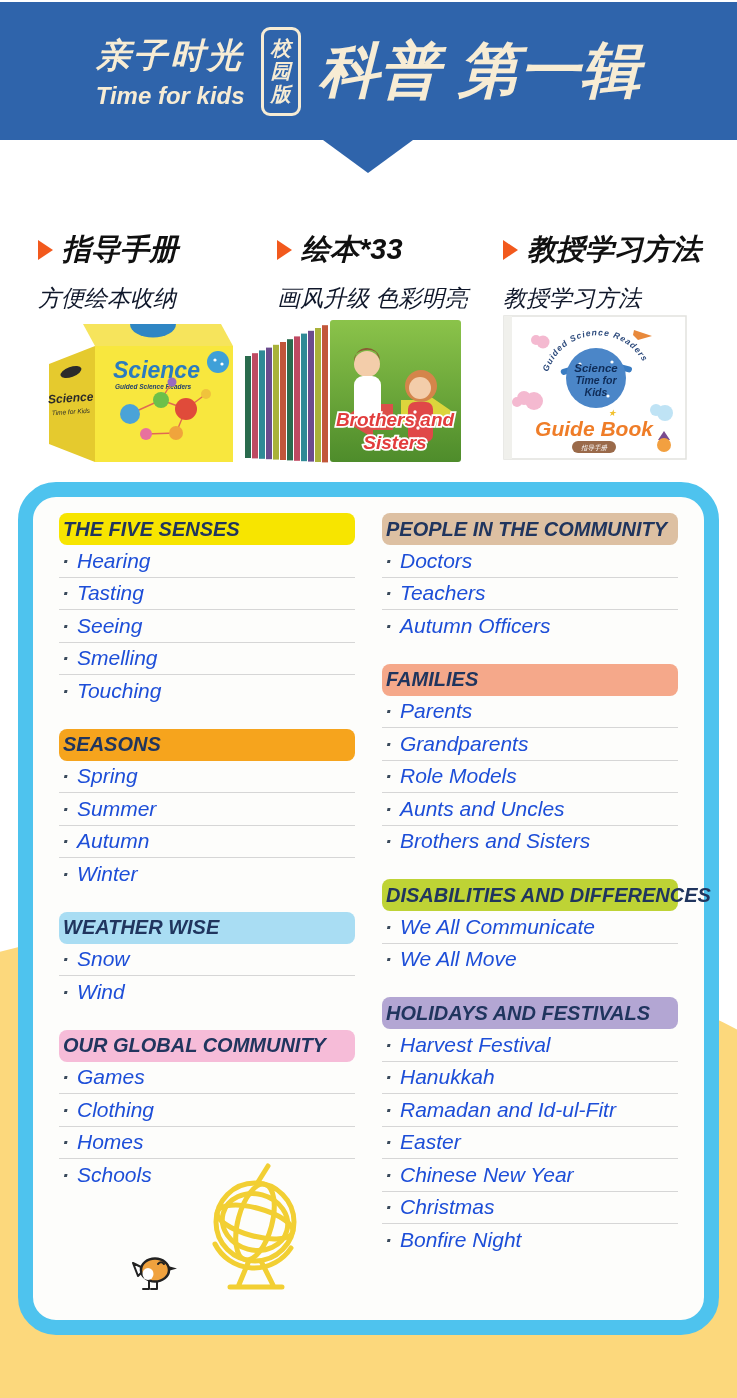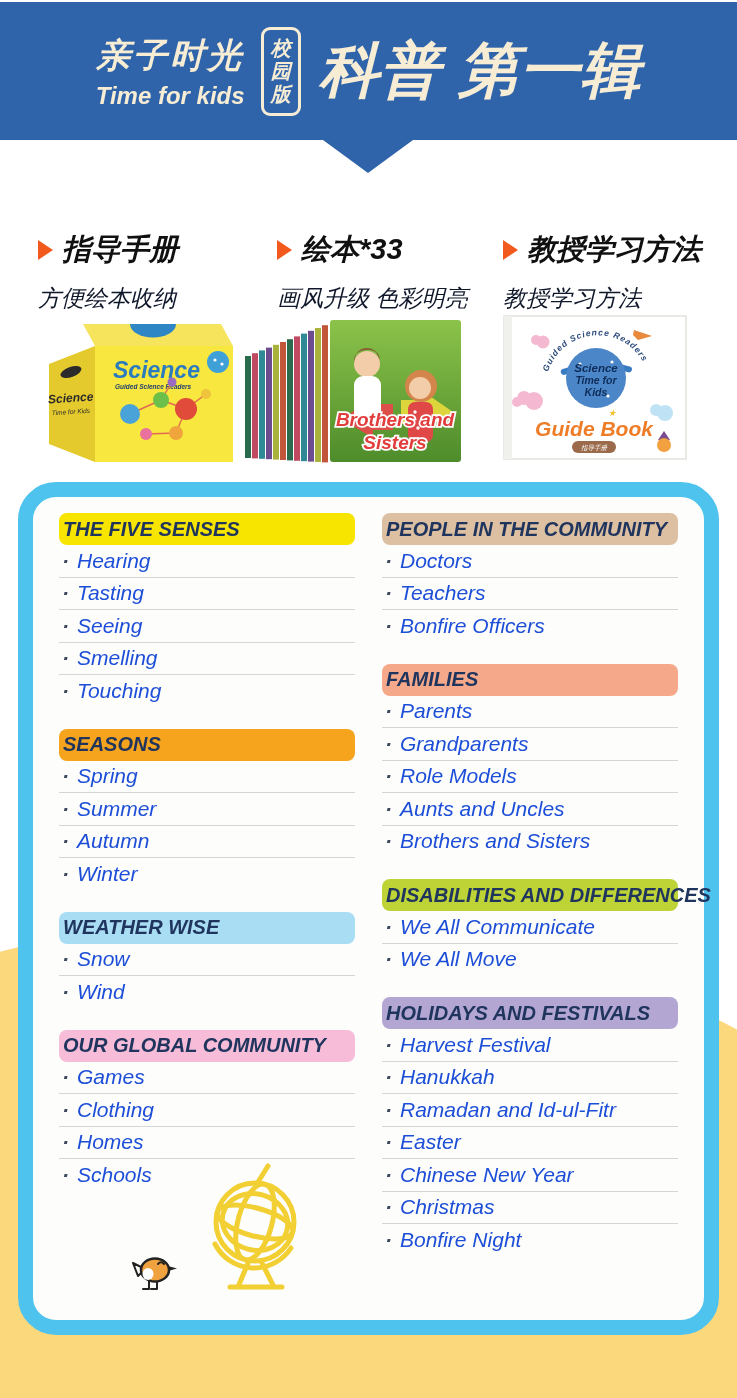--- a/index.html
+++ b/index.html
@@ -280,21 +280,21 @@
       <div class="col">
         <section class="sec">
           <div class="sec-bar" style="background-color: rgb(221, 192, 162);">PEOPLE IN THE COMMUNITY</div>
           <div class="item">
               <span>Doctors</span>
             </div>
           <div class="item">
               <span>Teachers</span>
             </div>
           <div class="item">
-              <span>Bonfire Officers</span>
+              <span>Autumn Officers</span>
             </div>
         </section>
         <section class="sec">
           <div class="sec-bar" style="background-color: rgb(245, 168, 138);">FAMILIES</div>
           <div class="item">
               <span>Parents</span>
             </div>
           <div class="item">
               <span>Grandparents</span>
             </div>

